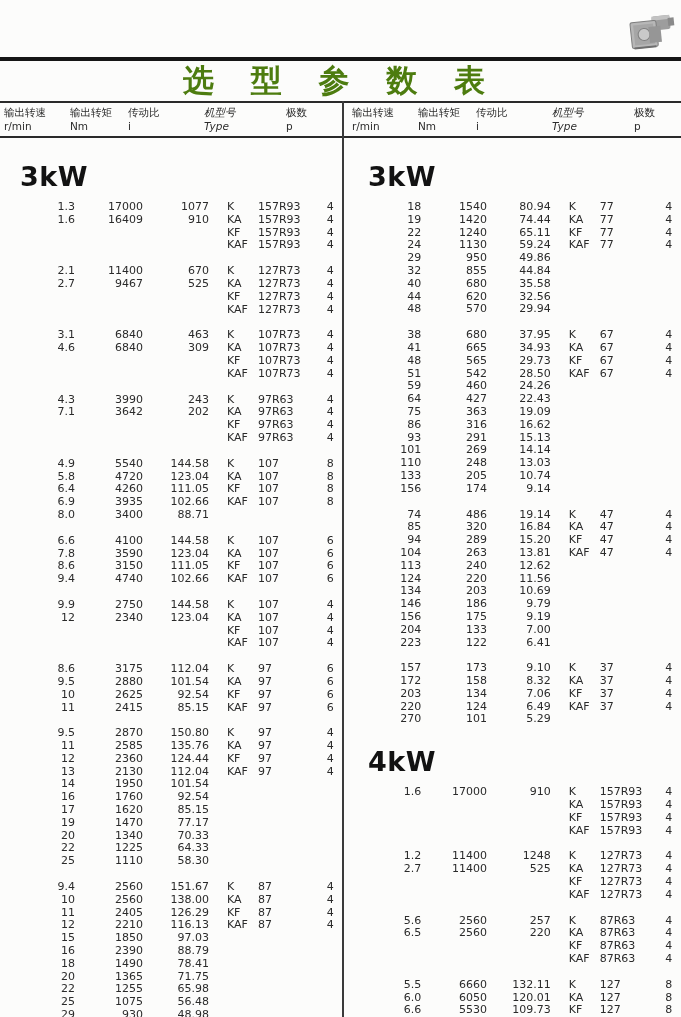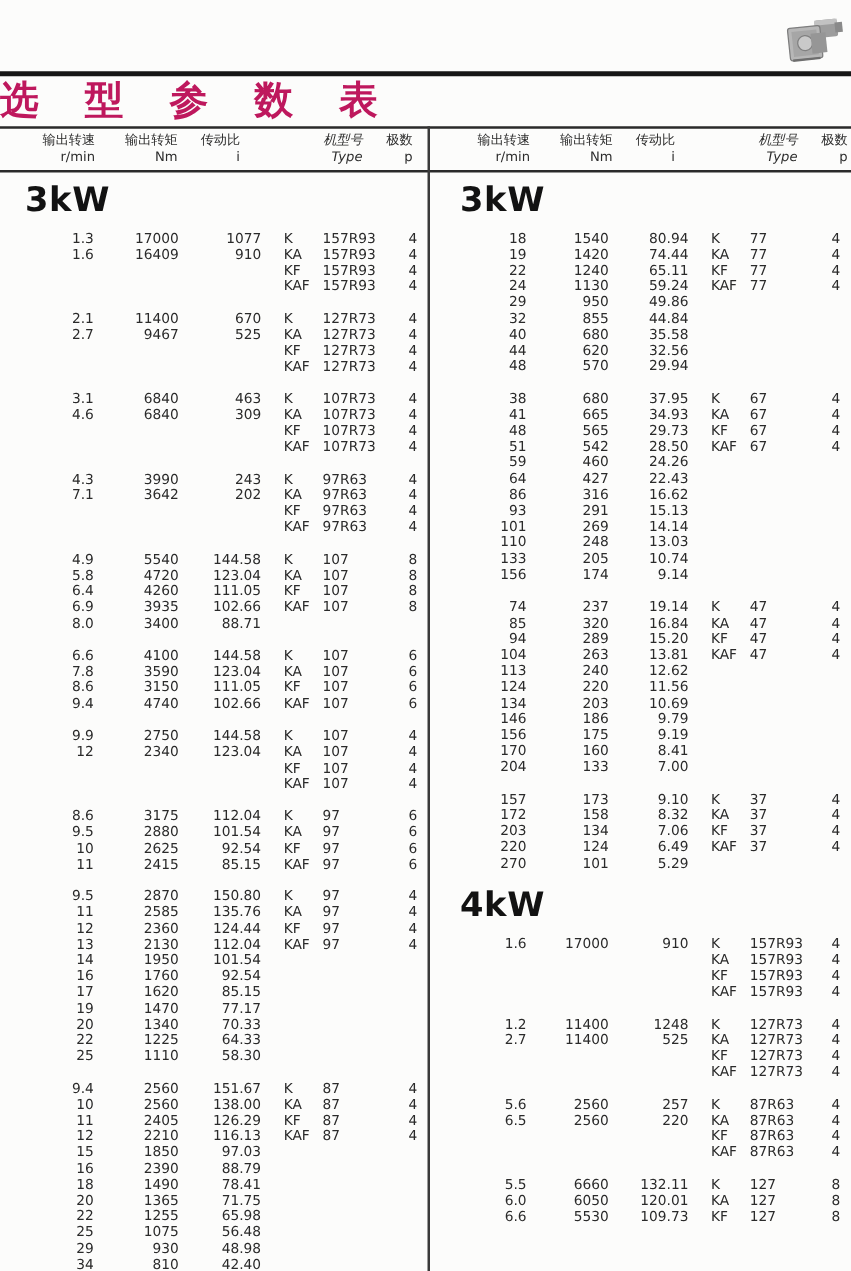--- a/index.html
+++ b/index.html
@@ -8,43 +8,43 @@
     background:#fcfcfb;color:#242424;
     font-family:"DejaVu Sans","Liberation Sans",sans-serif;
     -webkit-font-smoothing:antialiased;
   }
   .rule{position:absolute;left:0;width:681px;background:#161616;}
   .rule-thick{top:57px;height:4px;}
   .rule-thin-1{top:101px;height:2px;background:#2a2a2a;}
   .rule-thin-2{top:136px;height:2px;background:#2a2a2a;}
   .page-title{
     position:absolute;top:60px;left:0;width:100%;height:40px;
-    text-align:left;font-size:31px;font-weight:bold;color:#be185d;
+    text-align:center;font-size:31px;font-weight:bold;color:#4d7c0f;
     letter-spacing:13px;line-height:40px;white-space:nowrap;
   }
   .photo{position:absolute;top:5px;right:2px;width:60px;height:56px;}
   .v-divider{position:absolute;left:342px;top:101px;width:2px;height:916px;background:#3a3a3a;}
   .header-band{position:absolute;top:105px;left:0;width:681px;height:31px;}
   .header-half{position:absolute;top:0;height:31px;}
   .header-half.left{left:0;width:343px;}
   .header-half.right{left:348px;width:333px;}
-  .hcell{position:absolute;top:0;text-align:right;font-size:10.5px;line-height:14px;color:#2c2c2c;}
+  .hcell{position:absolute;top:0;text-align:left;font-size:10.5px;line-height:14px;color:#2c2c2c;}
   .hcell .h-name{display:block;white-space:nowrap;}
   .hcell .h-unit{display:block;white-space:nowrap;}
   .hc0{left:4px;width:72px;}
   .hc1{left:70px;width:72px;}
   .hc2{left:128px;width:64px;}
   .hc3{left:204px;width:86px;font-style:italic;}
   .hc4{left:286px;width:44px;}
   .table-col{position:absolute;top:141px;}
   #col-left{left:0;width:343px;}
   #col-right{left:348px;width:333px;}
   .section-title{
     font-size:27px;font-weight:bold;color:#121212;
-    margin:5px 0 9px 20px;line-height:30px;letter-spacing:0.5px;
+    margin:21px 0 9px 20px;line-height:30px;letter-spacing:0.5px;
   }
   .group{margin:0 0 13px 0;padding-left:20px;}
   .row{display:flex;height:12.8px;line-height:12.8px;font-size:11px;white-space:nowrap;color:#2a2a2a;}
   .c1{width:56px;text-align:right;}
   .c2{width:69px;text-align:right;}
   .c3{width:67px;text-align:right;}
   .c4{margin-left:18px;width:92px;text-align:left;}
   .c4 .prefix{display:inline-block;width:31px;}
   .c5{width:26px;text-align:center;}
 </style>
@@ -637,20 +637,27 @@
         <span class="c5"></span>
       </div>
       <div class="row">
         <span class="c1">64</span>
         <span class="c2">427</span>
         <span class="c3">22.43</span>
         <span class="c4"><span class="prefix"></span><span class="size"></span></span>
         <span class="c5"></span>
       </div>
       <div class="row">
+        <span class="c1">75</span>
+        <span class="c2">363</span>
+        <span class="c3">19.09</span>
+        <span class="c4"><span class="prefix"></span><span class="size"></span></span>
+        <span class="c5"></span>
+      </div>
+      <div class="row">
         <span class="c1">86</span>
         <span class="c2">316</span>
         <span class="c3">16.62</span>
         <span class="c4"><span class="prefix"></span><span class="size"></span></span>
         <span class="c5"></span>
       </div>
       <div class="row">
         <span class="c1">93</span>
         <span class="c2">291</span>
         <span class="c3">15.13</span>
@@ -682,21 +689,21 @@
         <span class="c1">156</span>
         <span class="c2">174</span>
         <span class="c3">9.14</span>
         <span class="c4"><span class="prefix"></span><span class="size"></span></span>
         <span class="c5"></span>
       </div>
     </div>
     <div class="group">
       <div class="row">
         <span class="c1">74</span>
-        <span class="c2">237</span>
+        <span class="c2">486</span>
         <span class="c3">19.14</span>
         <span class="c4"><span class="prefix">K</span><span class="size">47</span></span>
         <span class="c5">4</span>
       </div>
       <div class="row">
         <span class="c1">85</span>
         <span class="c2">320</span>
         <span class="c3">16.84</span>
         <span class="c4"><span class="prefix">KA</span><span class="size">47</span></span>
         <span class="c5">4</span>
@@ -744,30 +751,30 @@
         <span class="c5"></span>
       </div>
       <div class="row">
         <span class="c1">156</span>
         <span class="c2">175</span>
         <span class="c3">9.19</span>
         <span class="c4"><span class="prefix"></span><span class="size"></span></span>
         <span class="c5"></span>
       </div>
       <div class="row">
-        <span class="c1">170</span>
-        <span class="c2">160</span>
-        <span class="c3">8.41</span>
-        <span class="c4"><span class="prefix"></span><span class="size"></span></span>
-        <span class="c5"></span>
-      </div>
-      <div class="row">
         <span class="c1">204</span>
         <span class="c2">133</span>
         <span class="c3">7.00</span>
+        <span class="c4"><span class="prefix"></span><span class="size"></span></span>
+        <span class="c5"></span>
+      </div>
+      <div class="row">
+        <span class="c1">223</span>
+        <span class="c2">122</span>
+        <span class="c3">6.41</span>
         <span class="c4"><span class="prefix"></span><span class="size"></span></span>
         <span class="c5"></span>
       </div>
     </div>
     <div class="group">
       <div class="row">
         <span class="c1">157</span>
         <span class="c2">173</span>
         <span class="c3">9.10</span>
         <span class="c4"><span class="prefix">K</span><span class="size">37</span></span>

